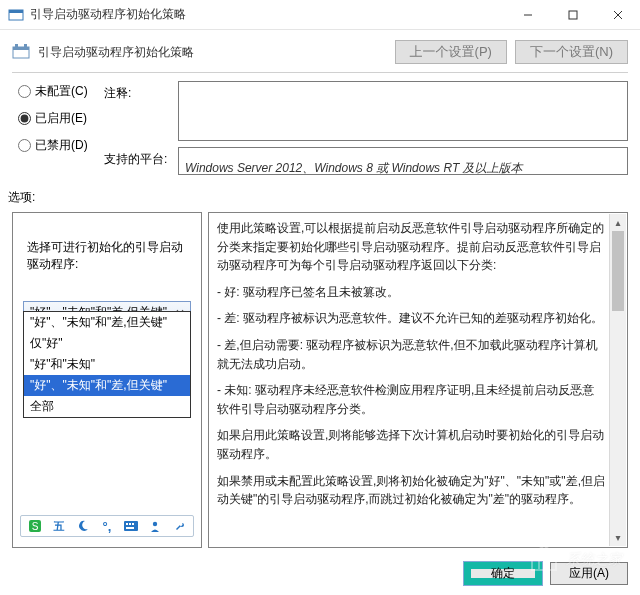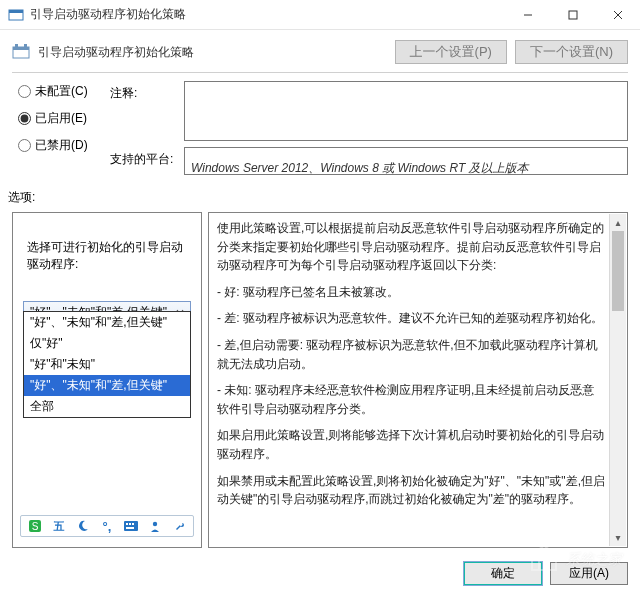--- a/index.html
+++ b/index.html
@@ -53,21 +53,20 @@
       color: #7a7a7a;
       font-size: 13px;
       display: inline-flex; align-items: center;
     }
     .hr { height: 1px; background: #d0d0d0; margin: 0 12px; }
 
     
     .config {
       display: flex;
       padding: 8px 12px 4px 18px;
-      gap: 6px;
     }
     .radios {
       display: flex;
       flex-direction: column;
       gap: 10px;
       width: 86px;
       padding-top: 2px;
     }
     .radio-row { display: flex; align-items: center; gap: 4px; }
     .radio-row input { accent-color: #333; }
@@ -208,21 +207,21 @@
     }
     .btn {
       height: 23px;
       min-width: 78px;
       border: 1px solid #7a7a7a;
       background: #e9e9e9;
       font-size: 12px;
       padding: 0 10px;
       display: inline-flex; align-items: center; justify-content: center;
     }
-    .btn.primary { border: 1px solid #14b8a6; outline: 1px solid #84a9d8; }
+    .btn.primary { border: 7px solid #14b8a6; outline: 1px solid #84a9d8; }
 
     .watermark {
       position: absolute;
       right: 4px; bottom: 18px;
       color: rgba(255,255,255,.55);
       font-size: 14px;
       pointer-events: none;
       text-shadow: 0 0 2px rgba(0,0,0,.3);
       font-style: italic;
       z-index: 100;

